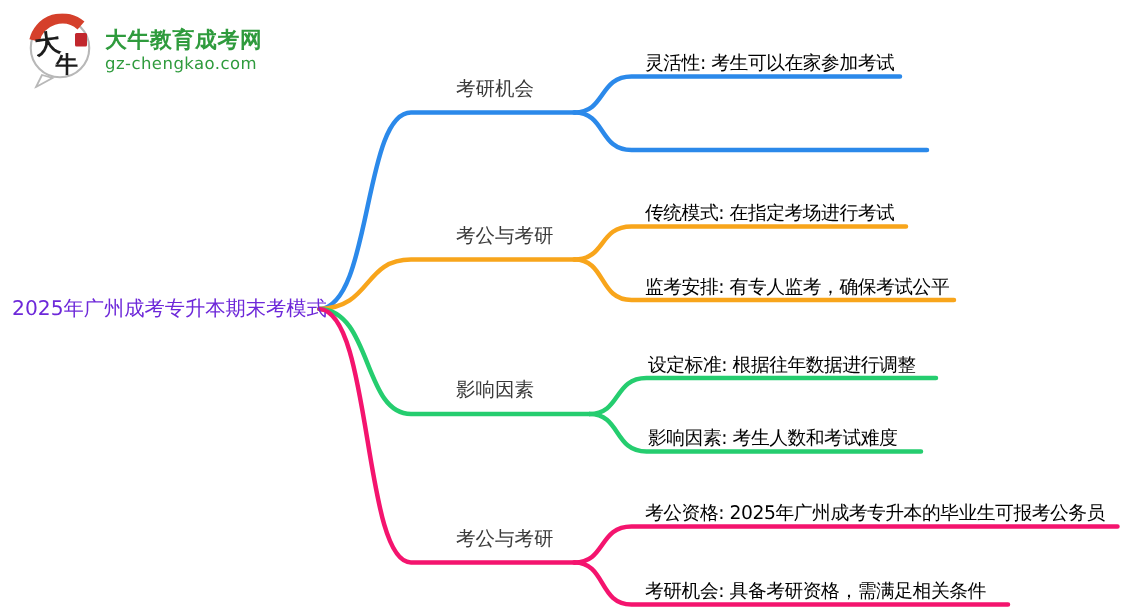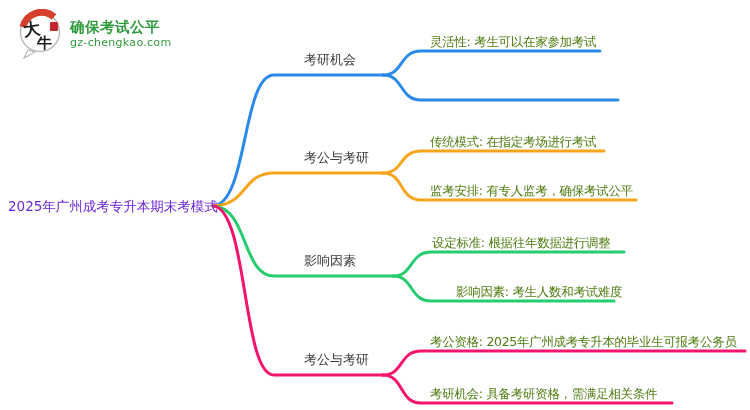--- a/index.html
+++ b/index.html
@@ -15,21 +15,21 @@
   
   .logo{position:absolute;left:16px;top:9px;display:flex;align-items:center;gap:6px;z-index:3;cursor:pointer;}
   .logo-text{display:flex;flex-direction:column;line-height:1.05;}
   .logo-title{font-size:14.5px;font-weight:bold;color:#2f9b3d;letter-spacing:.5px;}
   .logo-domain{font-size:11px;font-weight:normal;color:#2f9b3d;margin-top:2px;letter-spacing:.3px;}
 
   
   .node{position:absolute;z-index:2;white-space:nowrap;color:#3a3a3a;cursor:default;line-height:1.25;}
   .root-label{left:8px;top:198px;font-size:13.5px;color:#6d28d9;}
   .branch-label{font-size:13px;color:#3a3a3a;}
-  .leaf-label{font-size:12.5px;letter-spacing:-0.3px;color:#4d7c0f;}
+  .leaf-label{font-size:12.5px;letter-spacing:-0.3px;color:#000000;}
 </style>
 </head>
 <body>
 
 <div class="stage">
 
   <svg class="lines" width="750" height="410" viewBox="0 0 750 410">
 
     <path d="M213 206 C248 204 242 75 274 75 L383 75" stroke="#2b89ea"></path>
     <path d="M383 75 C404 75 399 51 421 51 L600 51" stroke="#2b89ea"></path>
@@ -51,33 +51,33 @@
   <div class="logo">
     <svg width="48" height="50" viewBox="0 0 48 50">
       <path d="M12 41 L8 49 L19 43 Z" fill="#ffffff" stroke="#b8b8b8" stroke-width="1.2"></path>
       <circle cx="24" cy="23" r="19.5" fill="#ffffff" stroke="#b8b8b8" stroke-width="1.4"></circle>
       <path d="M7 18 A19 19 0 0 1 38 8" stroke="#d5402b" stroke-width="7" fill="none"></path>
       <text x="8" y="27" font-size="17" font-weight="bold" fill="#1c1c1c" font-family="DejaVu Serif, serif" transform="rotate(-8 8 27)">大</text>
       <text x="21" y="39" font-size="15" font-weight="bold" fill="#1c1c1c" font-family="DejaVu Serif, serif">牛</text>
       <rect x="34" y="13" width="8" height="9" rx="1" fill="#c1272d"></rect>
     </svg>
     <div class="logo-text">
-      <div class="logo-title">确保考试公平</div>
+      <div class="logo-title">大牛教育成考网</div>
       <div class="logo-domain">gz-chengkao.com</div>
     </div>
   </div>
 
   <div class="node root-label">2025年广州成考专升本期末考模式</div>
 
   <div class="node branch-label" style="left:304px;top:52px">考研机会</div>
   <div class="node branch-label" style="left:304px;top:150px">考公与考研</div>
   <div class="node branch-label" style="left:304px;top:253px">影响因素</div>
   <div class="node branch-label" style="left:304px;top:352px">考公与考研</div>
 
   <div class="node leaf-label" style="left:430px;top:34px">灵活性: 考生可以在家参加考试</div>
   <div class="node leaf-label" style="left:430px;top:183px">监考安排: 有专人监考，确保考试公平</div>
   <div class="node leaf-label" style="left:430px;top:134px">传统模式: 在指定考场进行考试</div>
   <div class="node leaf-label" style="left:432px;top:235px">设定标准: 根据往年数据进行调整</div>
-  <div class="node leaf-label" style="left:456px;top:284px">影响因素: 考生人数和考试难度</div>
+  <div class="node leaf-label" style="left:432px;top:284px">影响因素: 考生人数和考试难度</div>
   <div class="node leaf-label" style="left:430px;top:334px">考公资格: 2025年广州成考专升本的毕业生可报考公务员</div>
   <div class="node leaf-label" style="left:430px;top:386px">考研机会: 具备考研资格，需满足相关条件</div>
 
 </div>
 
 </body></html>

